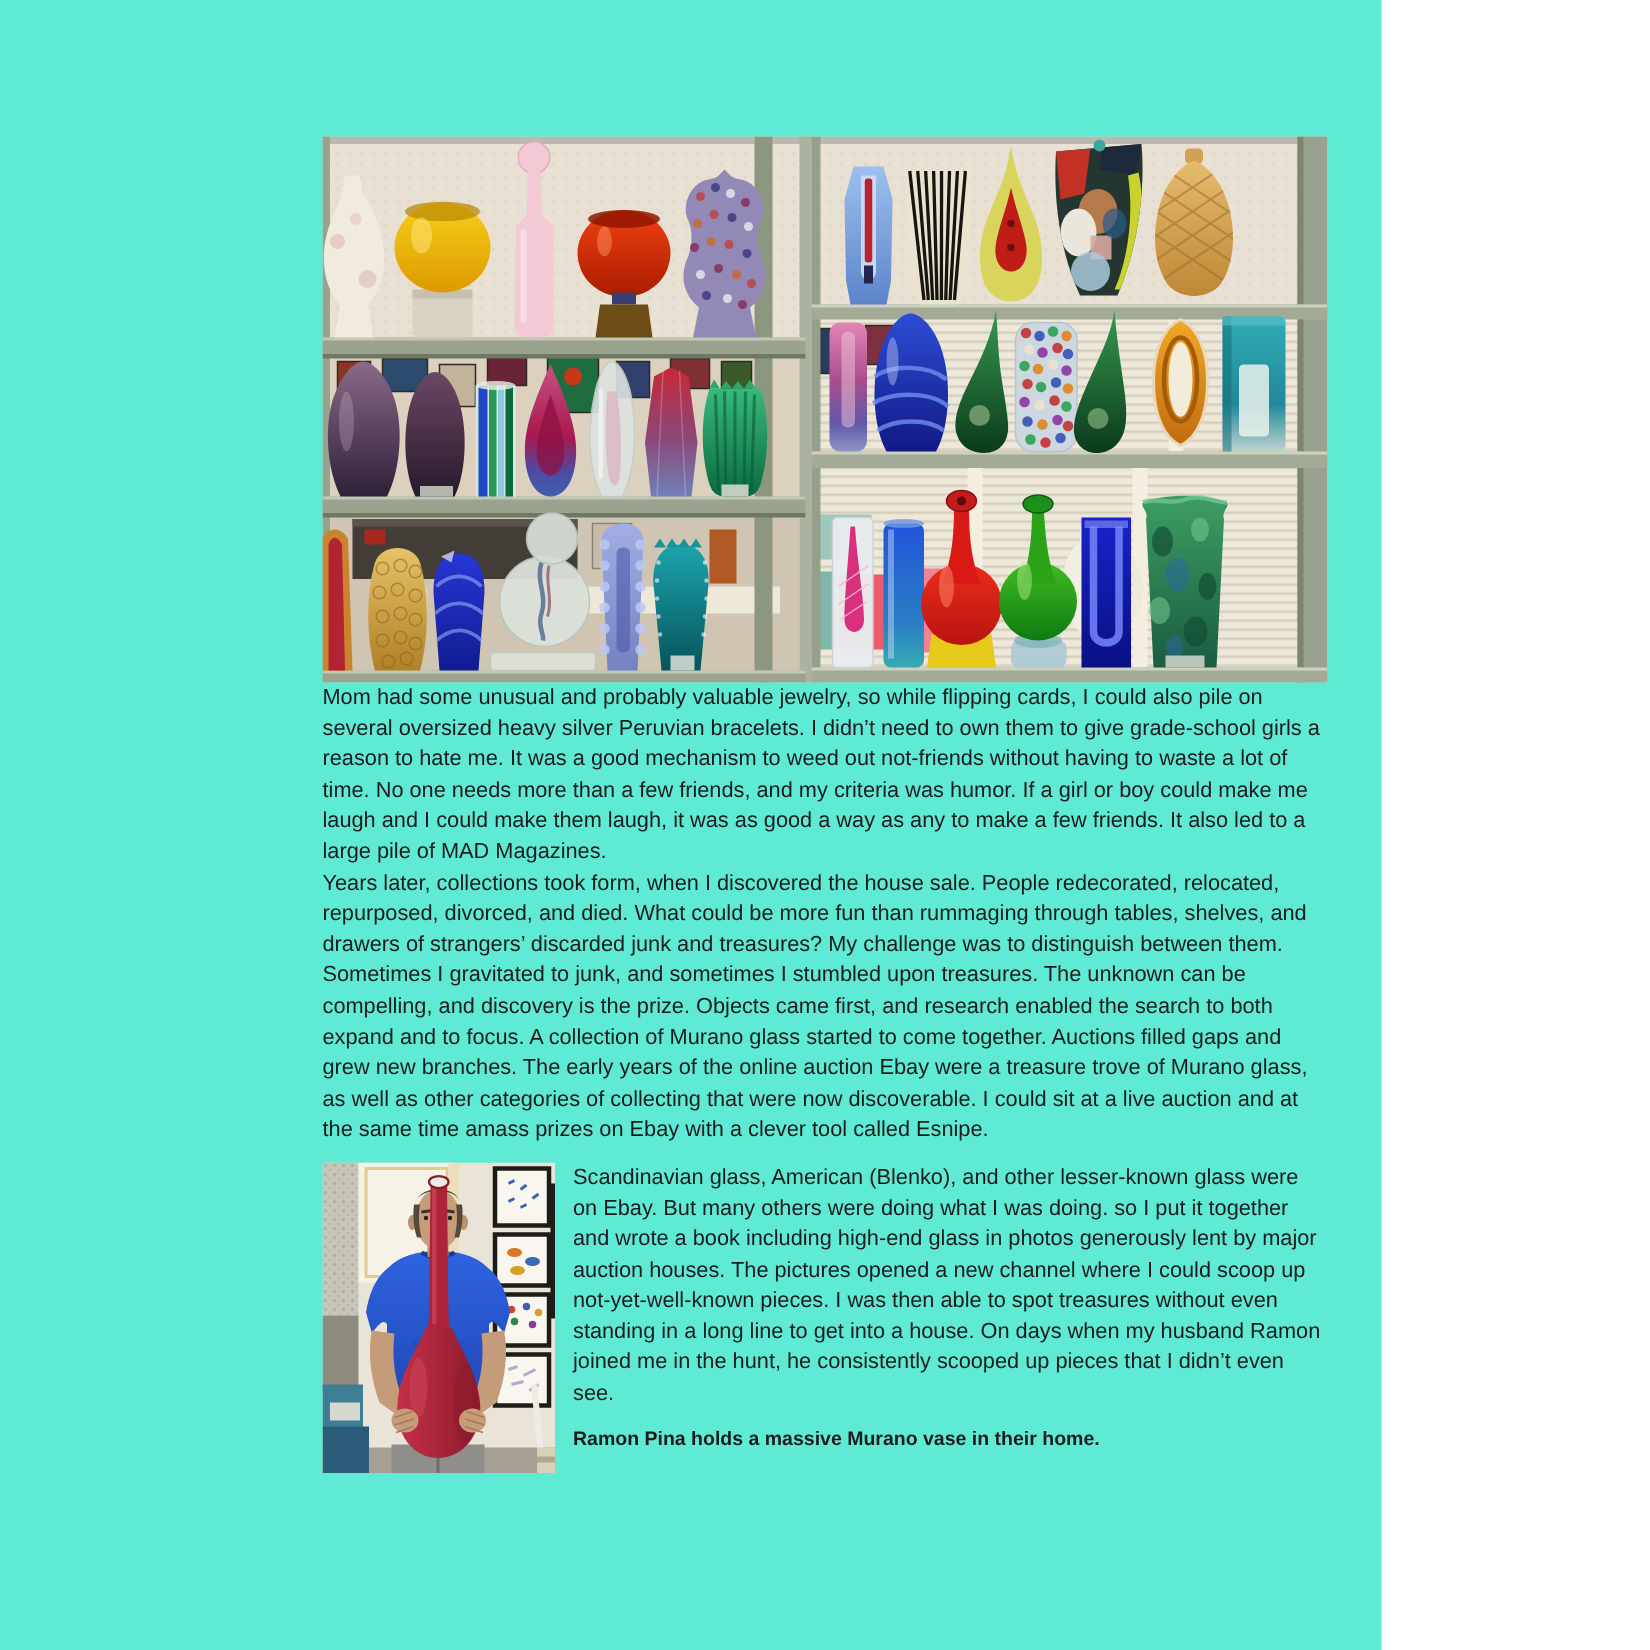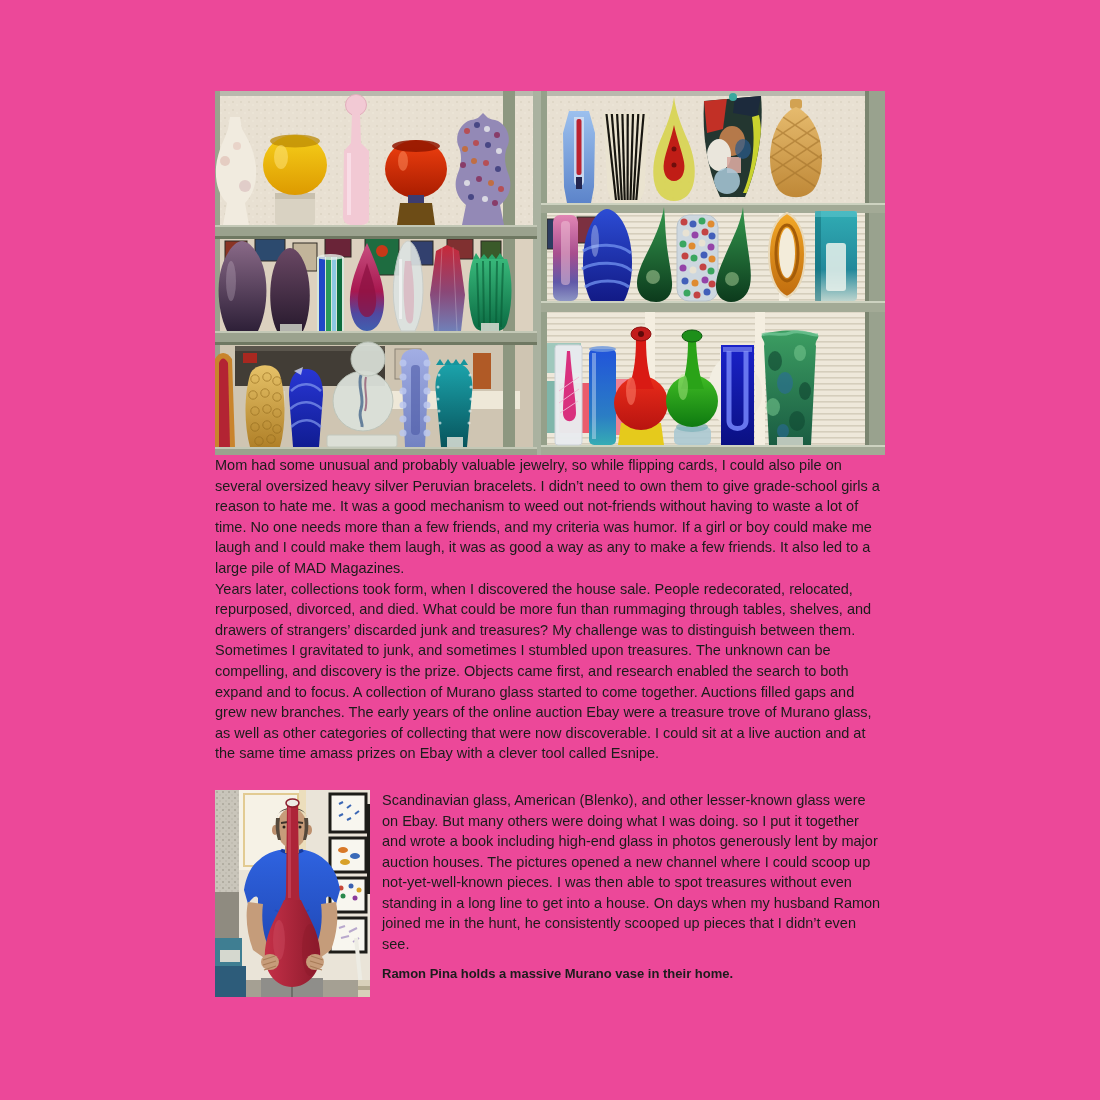--- a/index.html
+++ b/index.html
@@ -1,25 +1,25 @@
 <!DOCTYPE html>
 <html><head>
 <meta charset="utf-8">
 <style>
   html,body{margin:0;padding:0;background:#ffffff;}
-  .page{position:relative;width:1100px;height:1100px;background:#ec4899;overflow:hidden;
+  .page{position:relative;width:921px;height:1100px;background:#5eead4;overflow:hidden;
         font-family:"Liberation Sans",sans-serif;color:#1c1c1c;}
   .content{position:absolute;left:215px;top:91px;width:670px;}
   figure{margin:0;padding:0;}
   .photo-shelves{width:670px;height:364px;line-height:0;}
   .photo-shelves svg{display:block;}
   p.body-text{margin:0;font-size:14.5px;line-height:20.6px;text-align:left;}
   .p1{margin-top:15px;}
   .p2{margin-top:15px;}
-  .wrap-section{margin-top:26px;}
+  .wrap-section{margin-top:11px;}
   .wrap-section::after{content:"";display:block;clear:both;}
   .photo-ramon{float:left;width:155px;height:207px;margin:0 12px 6px 0;line-height:0;}
   .photo-ramon svg{display:block;}
   .caption{margin:11px 0 0 0;font-size:13px;font-weight:bold;line-height:16px;}
 </style>
 </head>
 <body>
 
 <div class="page">
   <div class="content">

